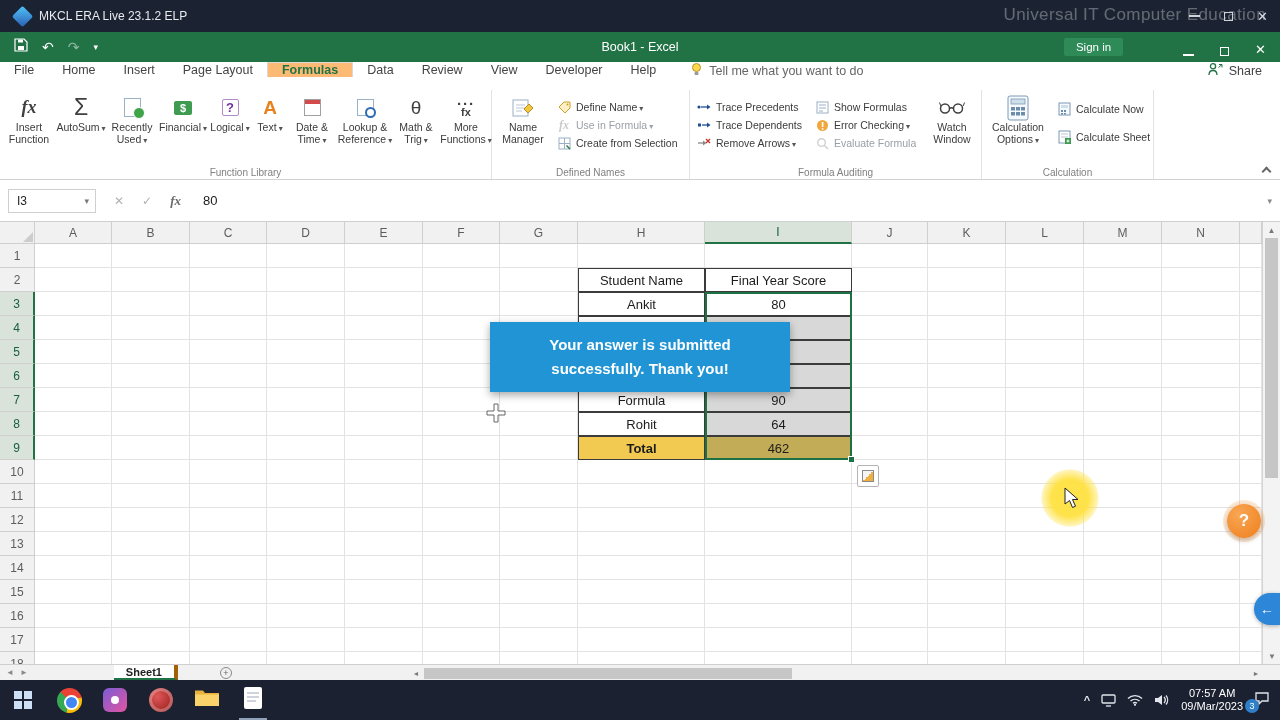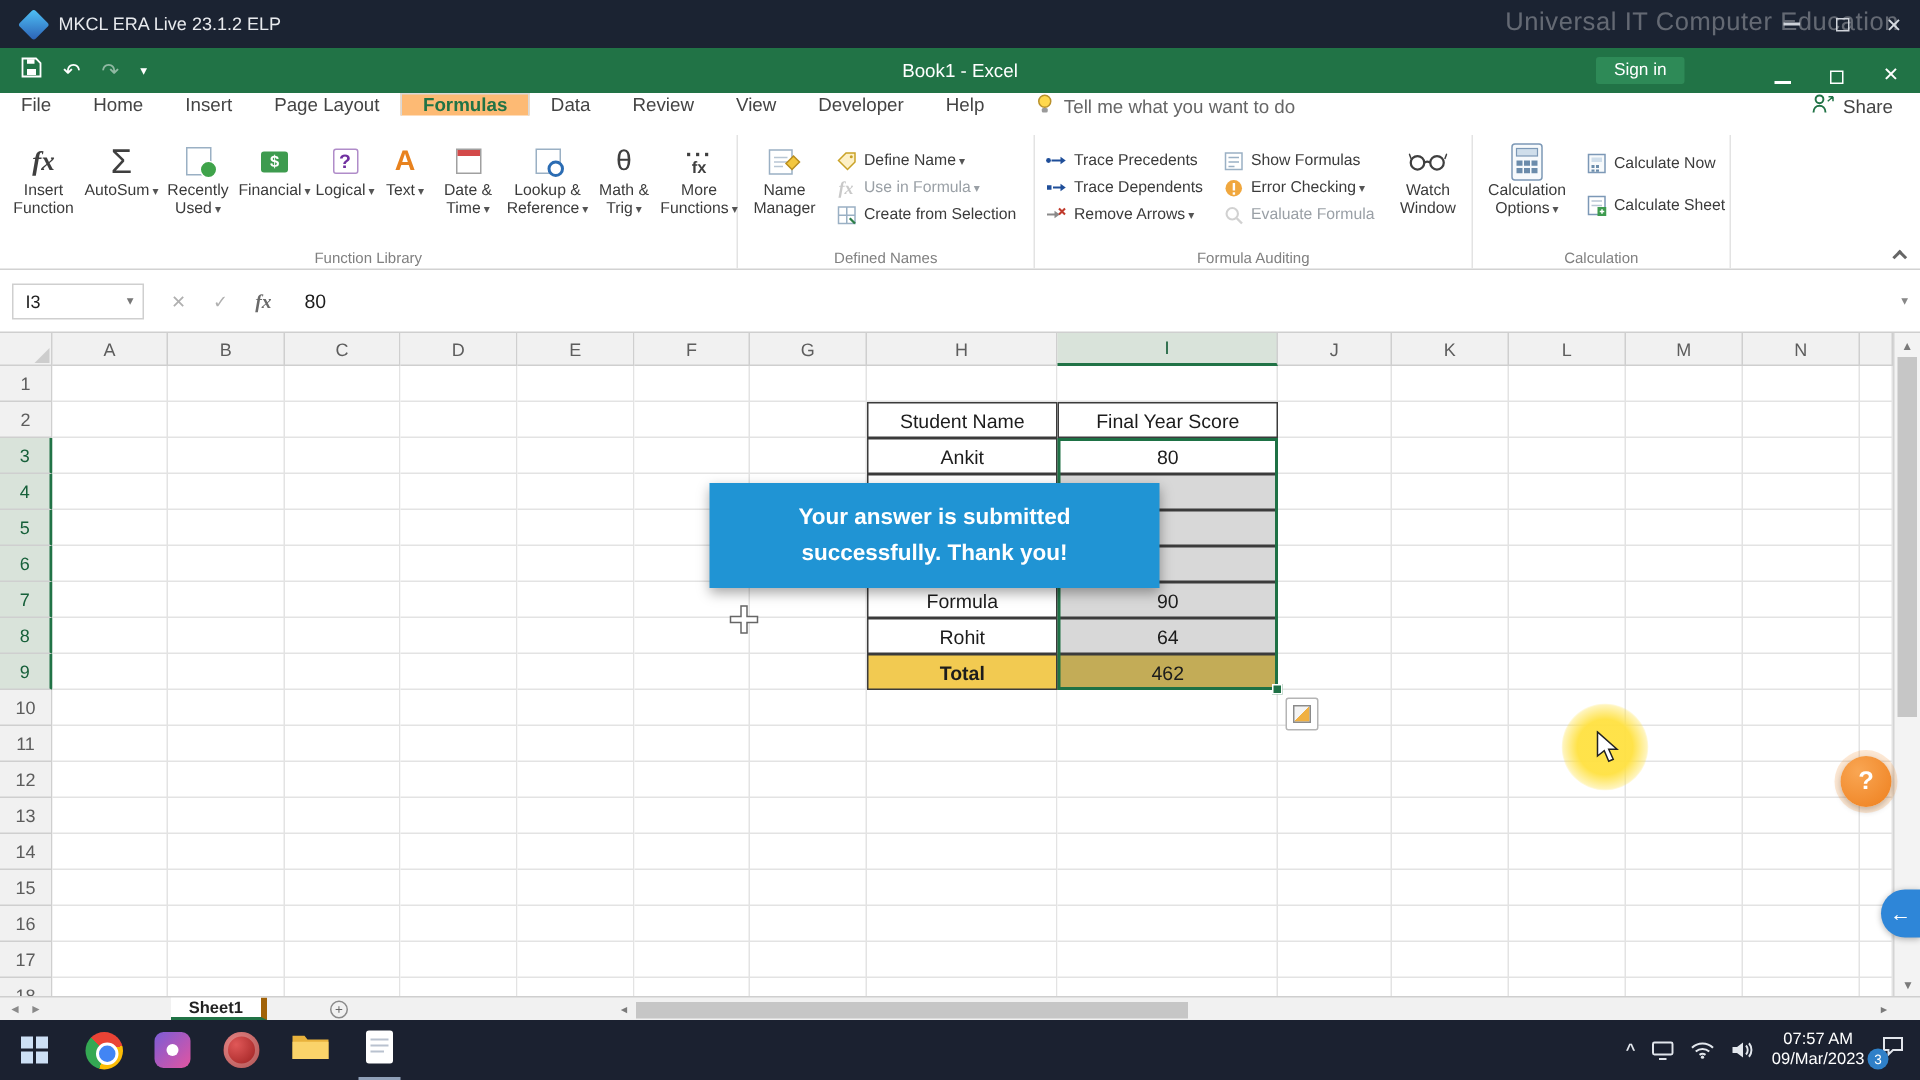--- a/index.html
+++ b/index.html
@@ -92,21 +92,21 @@
   .selfill{background:#d8d8d8;}
   .totalh{background:#f2ca51;font-weight:bold;}
   .totalv{background:#c3ac57;}
   .active{background:#fff;}
 
   #selbox{position:absolute;left:705px;top:292px;width:147px;height:168px;border:2px solid #1e7145;z-index:5;pointer-events:none;}
   #selhandle{position:absolute;left:848px;top:456px;width:7px;height:7px;background:#1e7145;border:1px solid #fff;z-index:6;}
   #qa{position:absolute;left:857px;top:465px;width:22px;height:22px;background:#fff;border:1px solid #b5b5b5;border-radius:2px;display:flex;align-items:center;justify-content:center;z-index:7;}
   .qa-ico{width:12px;height:12px;background:linear-gradient(135deg,#f4f4f4 50%,#f0b041 50%);border:1px solid #8a8a8a;}
 
-  #popup{position:absolute;left:473px;top:322px;width:300px;height:70px;background:#2094d4;z-index:40;display:flex;flex-direction:column;align-items:center;justify-content:center;box-shadow:0 3px 8px rgba(0,0,0,.35);}
+  #popup{position:absolute;left:490px;top:322px;width:300px;height:70px;background:#2094d4;z-index:40;display:flex;flex-direction:column;align-items:center;justify-content:center;box-shadow:0 3px 8px rgba(0,0,0,.35);}
   .popline{color:#fff;font-weight:bold;font-size:15px;line-height:24px;text-align:center;}
 
   #cellcursor{position:absolute;left:486px;top:403px;z-index:30;}
   #hl{position:absolute;left:1041px;top:469px;width:58px;height:58px;border-radius:50%;z-index:45;background:radial-gradient(circle,rgba(255,225,64,.95) 0 45%,rgba(255,225,64,.35) 68%,rgba(255,225,64,0) 72%);}
   #mcursor{position:absolute;left:1064px;top:487px;z-index:46;}
 
   #helpbtn{position:absolute;left:1227px;top:504px;width:34px;height:34px;border-radius:50%;background:radial-gradient(circle at 35% 30%,#f9a653,#ee7f1d);color:#fff;font-weight:bold;font-size:17px;display:flex;align-items:center;justify-content:center;z-index:46;box-shadow:0 0 0 4px rgba(247,150,60,.22),0 2px 5px rgba(0,0,0,.3);}
   #edgetab{position:absolute;right:0;top:593px;width:26px;height:32px;background:#2e86d8;border-radius:16px 0 0 16px;color:#fff;font-size:14px;display:flex;align-items:center;justify-content:center;z-index:46;box-shadow:0 1px 4px rgba(0,0,0,.3);}
 
   #vscroll{position:absolute;left:1262px;top:222px;width:18px;height:442px;background:#f3f3f3;border-left:1px solid #d4d4d4;z-index:4;}

